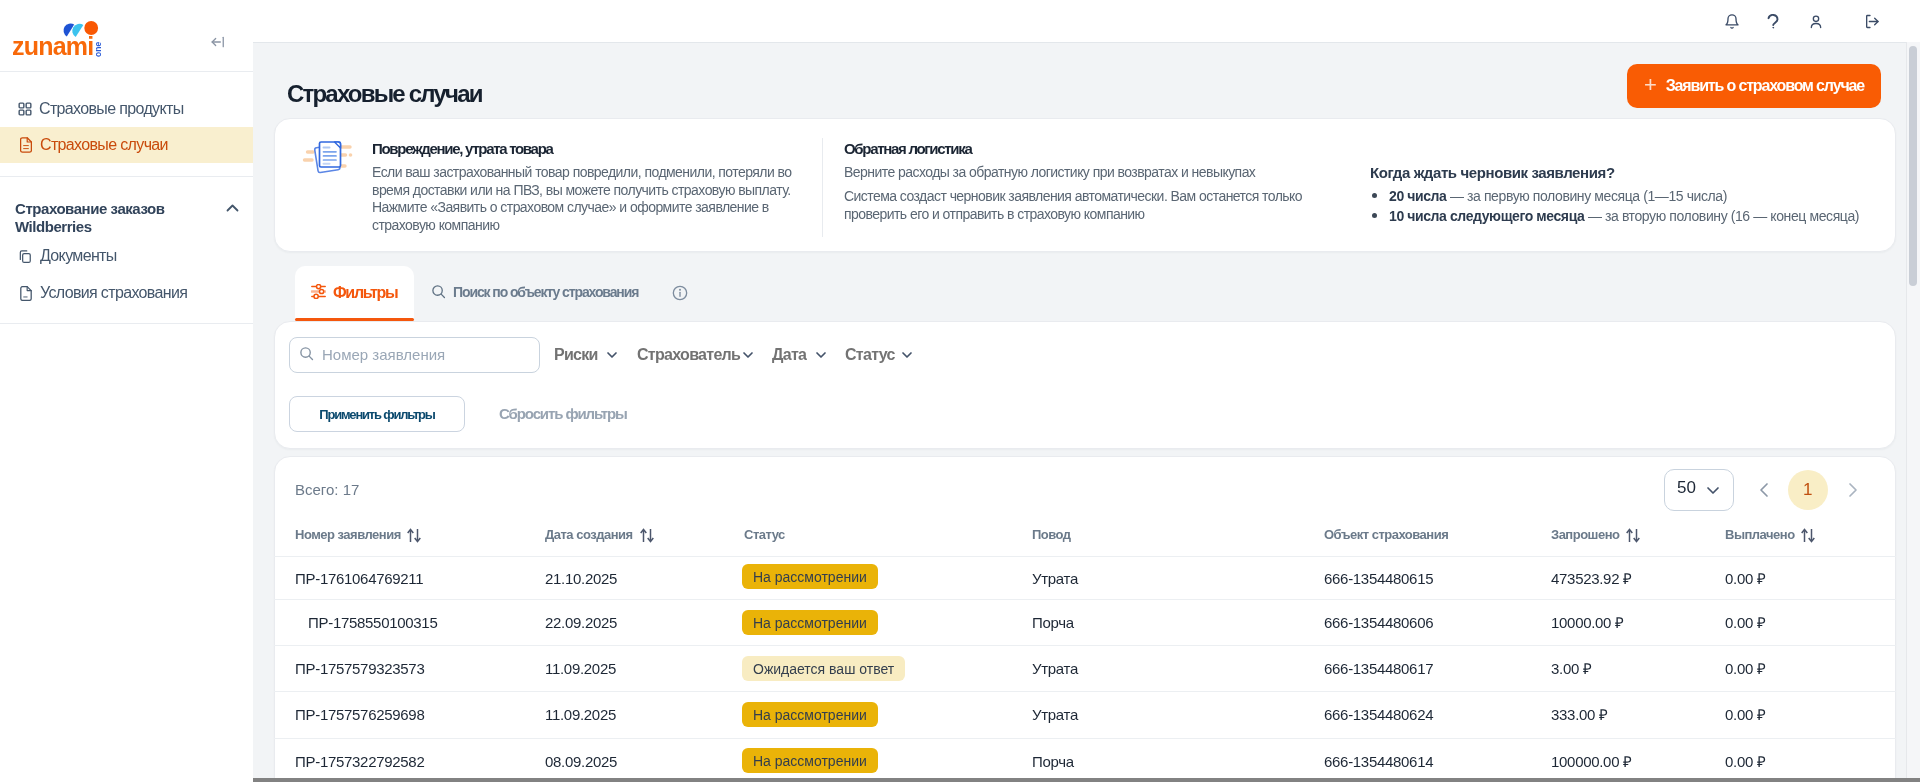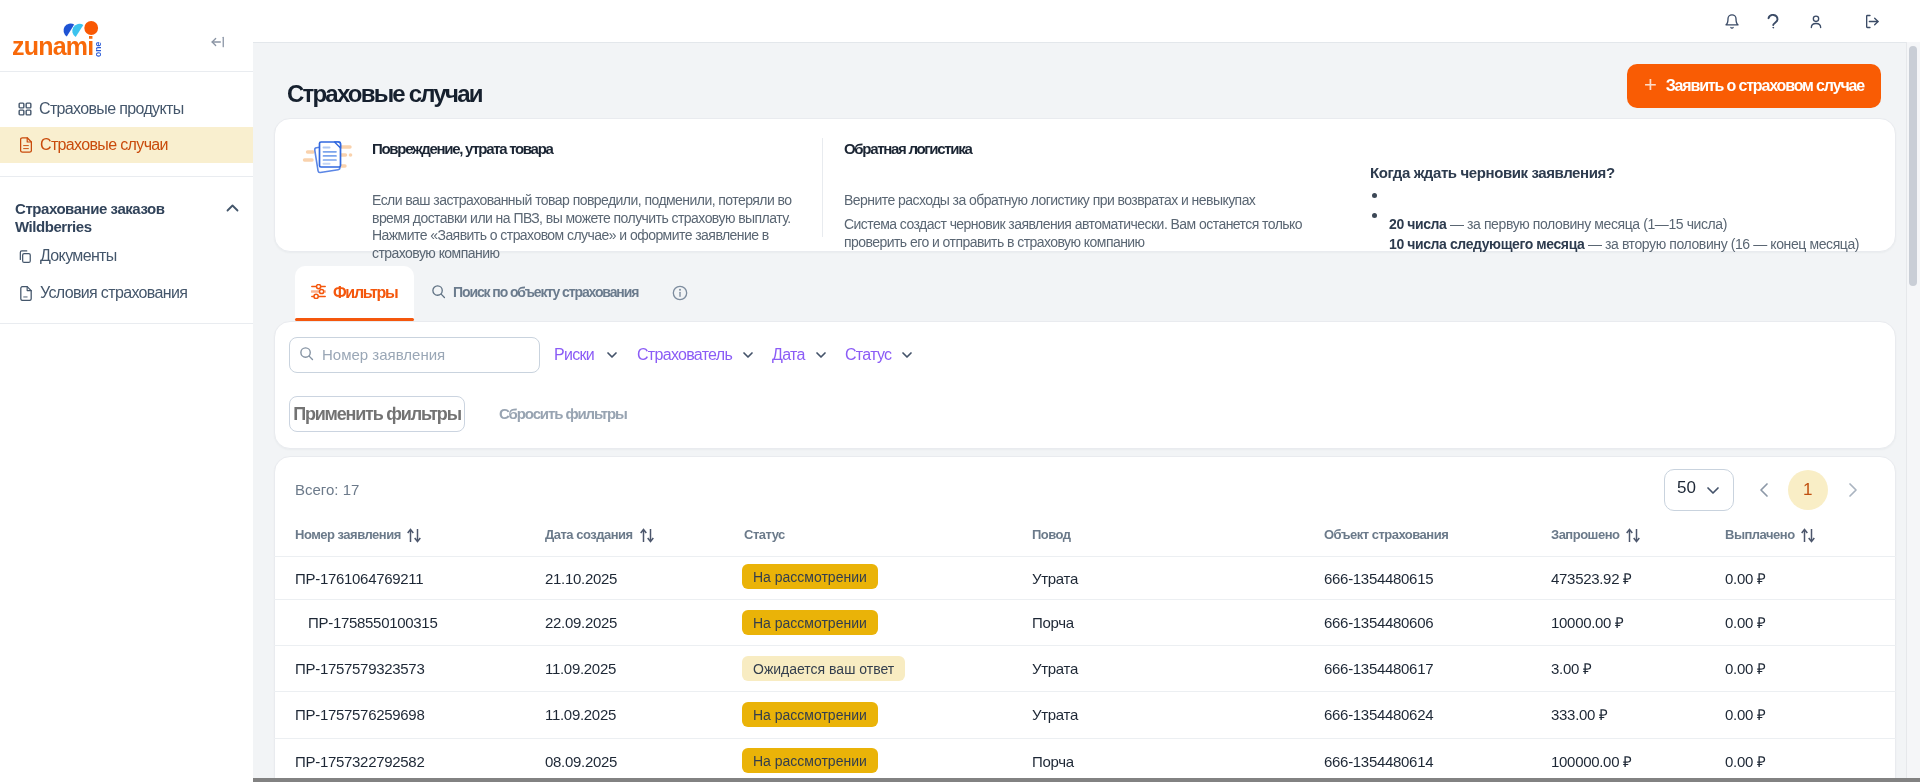--- a/index.html
+++ b/index.html
@@ -22,34 +22,34 @@
   .card { position:absolute; background:#fff; border:1px solid #e9ebef; border-radius:16px;
      box-shadow:0 1px 2px rgba(30,40,60,.04); }
   h1.pagetitle { position:absolute; left:287px; top:80px; font-size:24px; font-weight:700; color:#16202e; letter-spacing:-1.8px;}
 
   #claimbtn { position:absolute; left:1627px; top:64px; width:254px; height:44px; border-radius:10px;
      background:#f95c04; color:#fff; font-size:16px; font-weight:700; letter-spacing:-1.15px; display:flex; align-items:center; justify-content:center; }
   #claimbtn .plus { font-weight:400; font-size:22px; color:rgba(255,255,255,.78); margin-right:10px; margin-top:-2px;}
 
   
   .ictitle { font-size:15px; font-weight:700; color:#1b2533; letter-spacing:-1.3px; }
-  .icbody  { font-size:14px; line-height:17.6px; color:#5a6673; letter-spacing:-0.55px;margin-top:28px; }
+  .icbody  { font-size:14px; line-height:17.6px; color:#5a6673; letter-spacing:-0.55px; }
 
   
   .tab1 { position:absolute; left:295px; top:266px; width:119px; height:53px; background:#fff; border-radius:10px 10px 0 0; }
   .tabline { position:absolute; left:295px; top:318px; width:119px; height:3px; background:#f4570d; border-radius:2px; }
   .tabtxt1 { position:absolute; left:333px; top:284px; font-size:16px; font-weight:700; color:#f4570d; letter-spacing:-1.3px; }
   .tabtxt2 { position:absolute; left:453px; top:284px; font-size:14px; font-weight:700; color:#6b7b8d; letter-spacing:-1.1px; }
 
   
   .finput { position:absolute; left:289px; top:337px; width:251px; height:36px; border:1px solid #c9d3de; border-radius:8px; background:#fff; }
   .fph { position:absolute; left:322px; top:346px; font-size:15px; color:#9aa7b6; }
-  .flabel { position:absolute; top:346px; font-size:16px; color:#8b5cf6; letter-spacing:-0.7px; }
+  .flabel { position:absolute; top:346px; font-size:16px; color:#737373; letter-spacing:-0.7px;font-weight:bold; }
   .fbtn1 { position:absolute; left:289px; top:396px; width:176px; height:36px; border:1px solid #cbd4e0; border-radius:8px;
-      font-size:18px; font-weight:700; color:#737373; letter-spacing:-1.2px; display:flex; align-items:center; justify-content:center; }
+      font-size:13px; font-weight:700; color:#0c4a6e; letter-spacing:-1.2px; display:flex; align-items:center; justify-content:center; }
   .fbtn2 { position:absolute; left:499px; top:405px; font-size:15px; font-weight:700; color:#98a4b2; letter-spacing:-1.1px; }
 
   
   .th { position:absolute; top:527px; font-size:13px; font-weight:700; color:#6b7a8a; letter-spacing:-0.5px; }
   .td { font-size:15px; color:#1d2735; position:absolute; letter-spacing:-0.3px; }
   .td .r { line-height:4px; }
   .rowline { position:absolute; left:274px; width:1622px; height:1px; background:#eceff2; }
   .badge { position:absolute; height:25px; border-radius:6px; background:#eab308; color:#333e4d;
       font-size:14px; display:flex; align-items:center; padding:0 11px; }
   .badge.yellow { background:#f8ecc2; }

